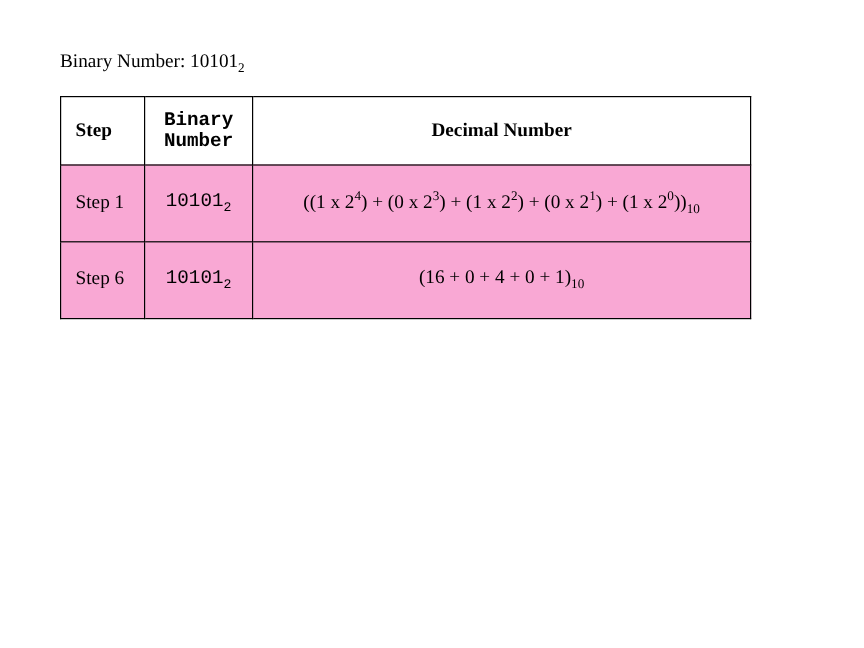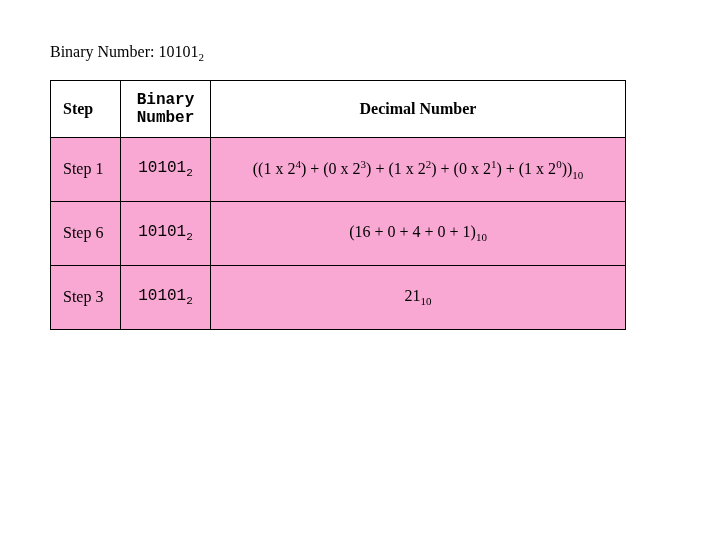--- a/index.html
+++ b/index.html
@@ -104,19 +104,14 @@
   <tr class="row-tall">
         <td class="col-step">Step 1</td>
         <td class="col-binary">10101<sub>2</sub></td>
         <td class="col-decimal">((1 x 2<sup>4</sup>) + (0 x 2<sup>3</sup>) + (1 x 2<sup>2</sup>) + (0 x 2<sup>1</sup>) + (1 x 2<sup>0</sup>))<sub>10</sub></td>
       </tr>
       <tr class="row-tall">
         <td class="col-step">Step 6</td>
         <td class="col-binary">10101<sub>2</sub></td>
         <td class="col-decimal">(16 + 0 + 4 + 0 + 1)<sub>10</sub></td>
       </tr>
-      <tr class="row-tall">
-        <td class="col-step">Step 3</td>
-        <td class="col-binary">10101<sub>2</sub></td>
-        <td class="col-decimal">21<sub>10</sub></td>
-      </tr>
     </tbody>
 </table>
 
 </body></html>

